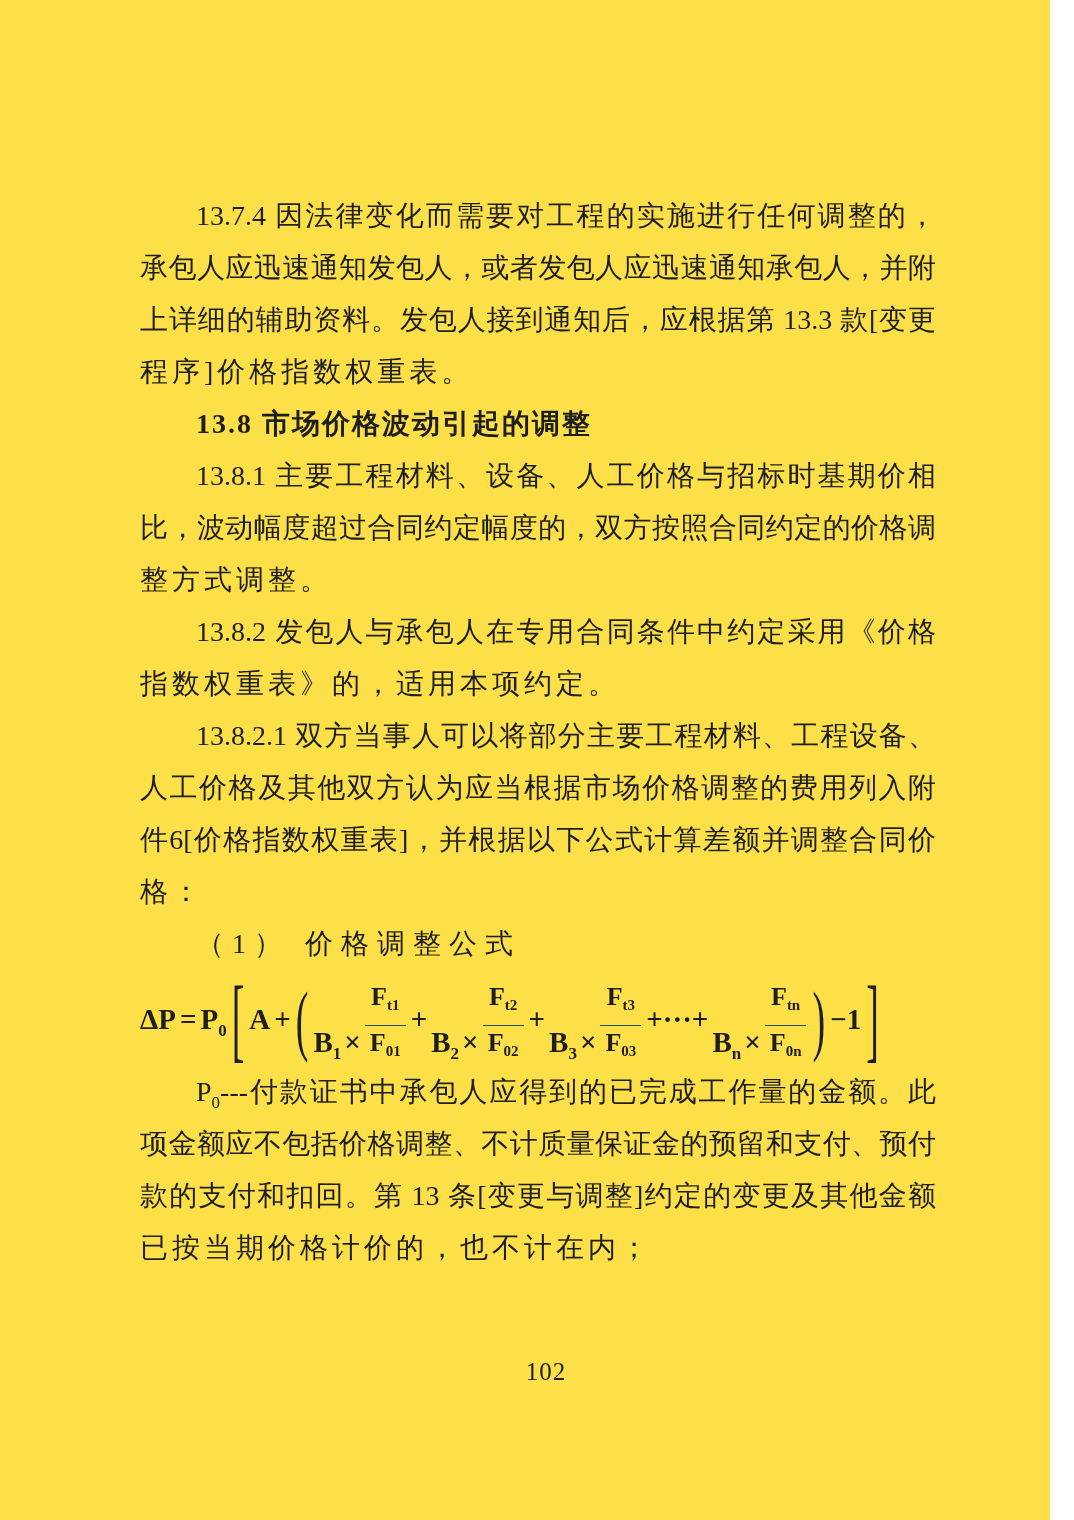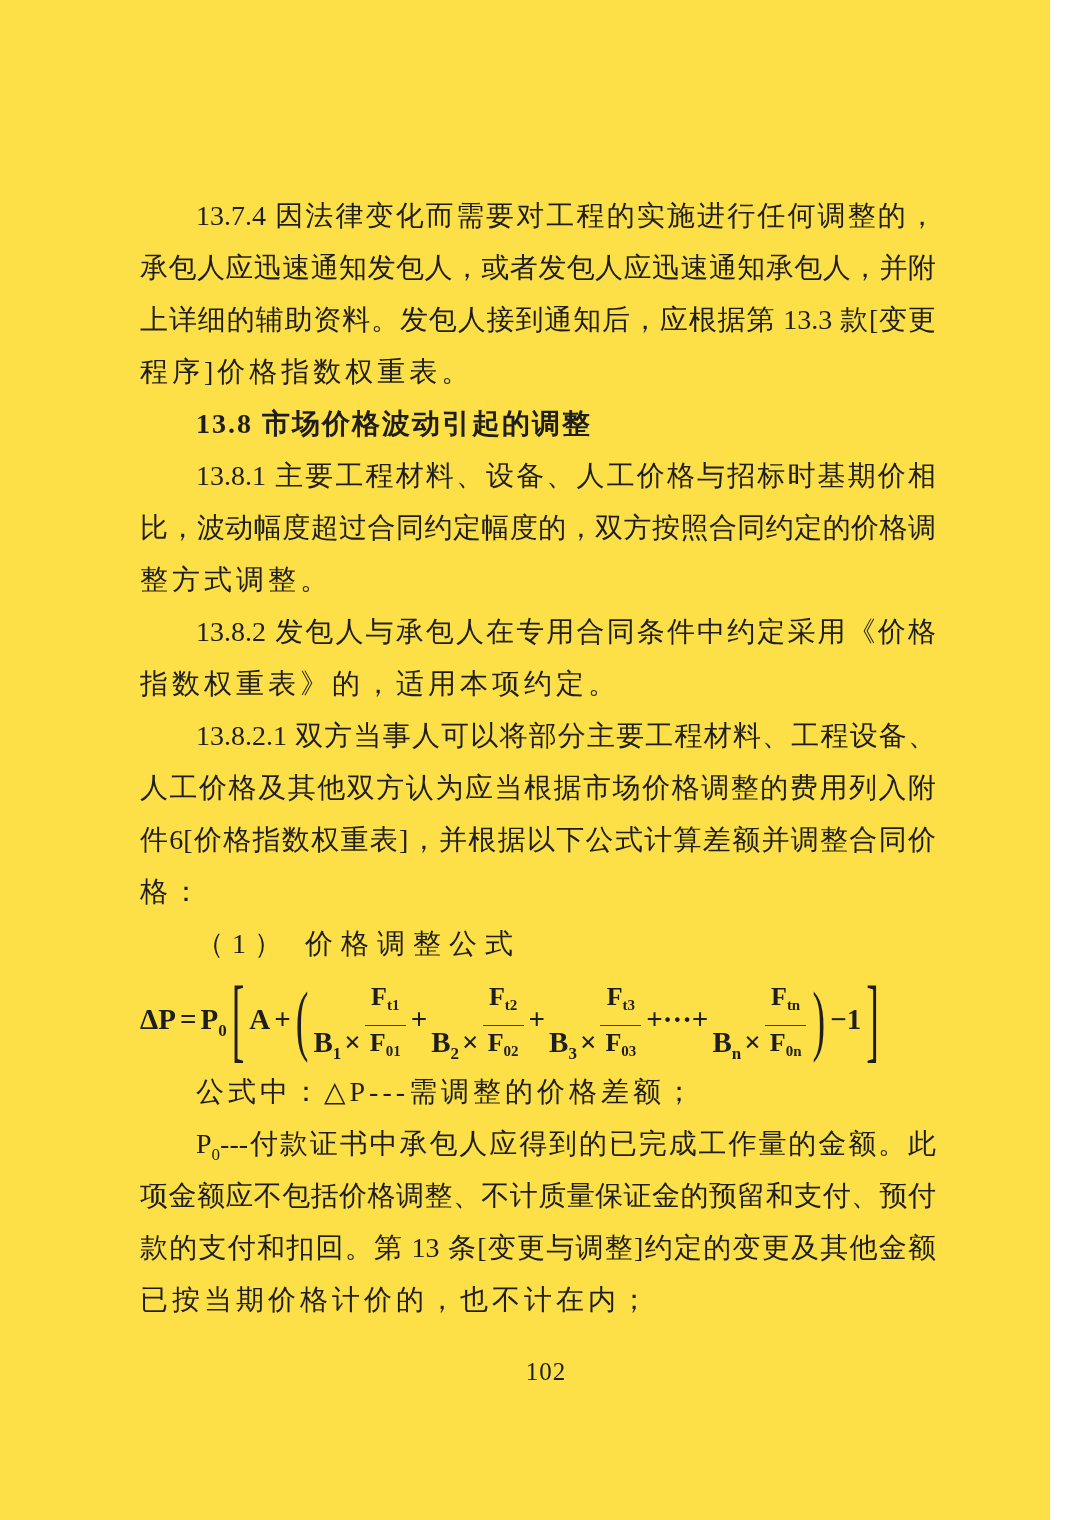--- a/index.html
+++ b/index.html
@@ -176,21 +176,20 @@
           </span>
         </span>
 
         <span class="bigparen">)</span>
         <span class="plain">−1</span>
         <span class="bigbracket">]</span>
       </div>
     </div>
 
     <div>
-      <div class="tl ll indent">公式中：△P---需调整的价格差额；</div>
       <div class="tl jl indent"><span>P</span><sub>0</sub><span>---付款证书中承包人应得到的已完成工作量的金额。此</span></div>
       <div class="tl jl">项金额应不包括价格调整、不计质量保证金的预留和支付、预付</div>
       <div class="tl jl">款的支付和扣回。第 13 条[变更与调整]约定的变更及其他金额</div>
       <div class="tl ll">已按当期价格计价的，也不计在内；</div>
     </div>
 
   </div>
 
   <div class="pagenum">102</div>
 </div>

